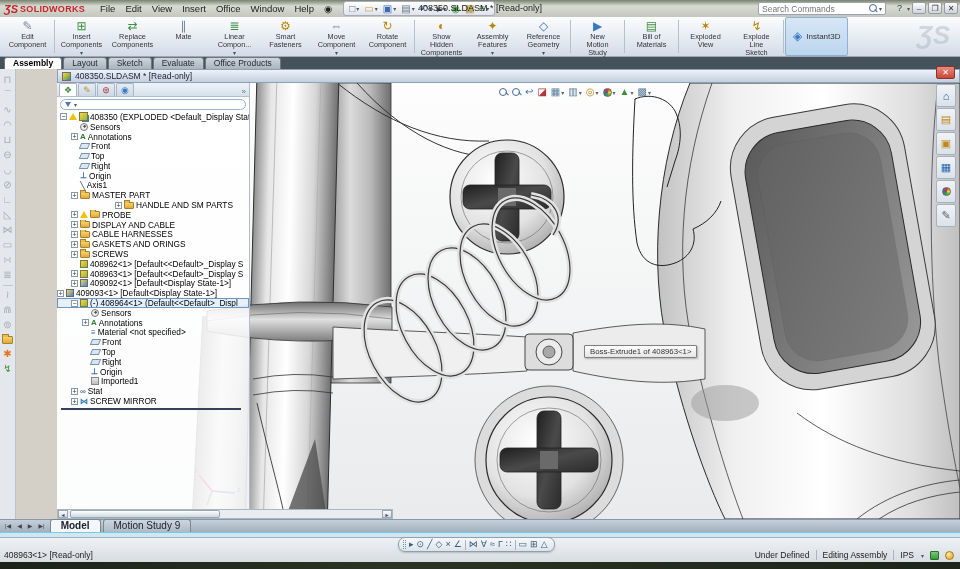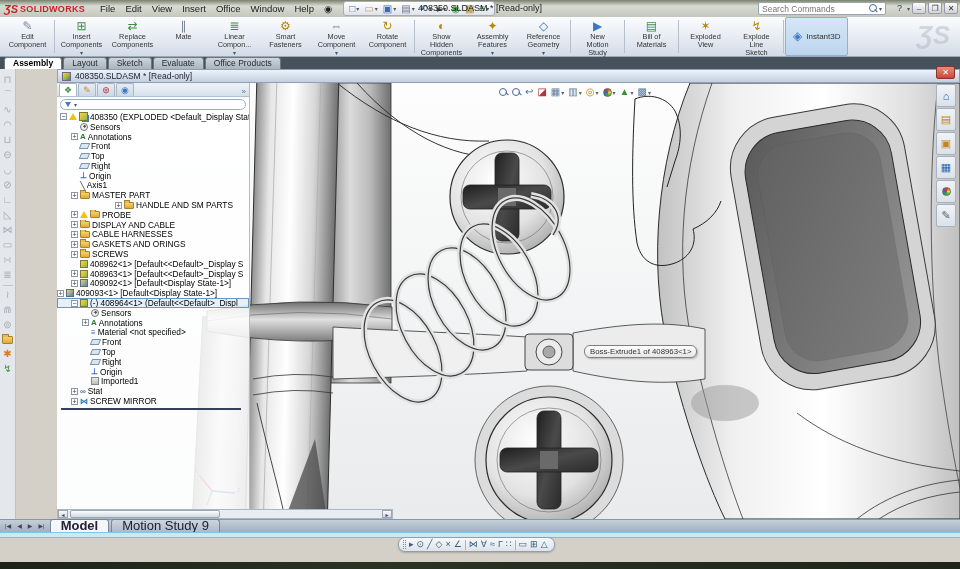--- a/index.html
+++ b/index.html
@@ -74,21 +74,21 @@
   .viewport{position:absolute;left:57px;top:83px;width:903px;height:436px;
     background:linear-gradient(#fdfdfd,#e9ebec);overflow:hidden}
   .headsup{position:absolute;left:495px;top:85px;display:flex;align-items:center;gap:4px;
     padding:0 4px;height:14px}
   .hbtn{display:flex;align-items:center;color:#5a7a9a}
   .hbtn .g{font-size:10px;line-height:12px}
   .hsub{font-size:6px;color:#567;margin-left:1px}
   .wheelicon{width:9px;height:9px;border-radius:50%;border:1px solid #666;
     background:conic-gradient(#d33,#dd3,#3a3,#36c,#d33)}
   .tooltip{position:absolute;left:584px;top:345px;height:13px;display:flex;align-items:center;
-    background:linear-gradient(#fefefe,#e6e6e6);border:1px solid #808080;border-radius:6px;
+    background:linear-gradient(#fefefe,#e6e6e6);border:1px solid #808080;border-radius:1px;
     padding:0 5px;font-size:7.8px;color:#333;box-shadow:1px 1px 2px rgba(0,0,0,.25);white-space:nowrap}
 
   
   .fmpanel{position:absolute;left:57px;top:83px;width:193px;height:426px;
     background:rgba(255,255,255,.86);border-right:1px solid #aebccb}
   .fmtabs{height:14px;display:flex;align-items:flex-end;background:linear-gradient(#eef3f8,#d7e1ec);
     border-bottom:1px solid #b2c0d0;padding-left:2px;gap:1px}
   .fmtab{width:18px;height:13px;text-align:center;font-size:9px;line-height:13px;
     border:1px solid #a8b6c6;border-bottom:none;border-radius:2px 2px 0 0;background:linear-gradient(#e6ecf3,#cdd8e4)}
   .fmtab.active{background:#fff}
@@ -136,21 +136,21 @@
     color:#fff;font-size:8px;line-height:11px;text-align:center}
   .taskpane{position:absolute;left:936px;top:84px;display:flex;flex-direction:column;gap:1px}
   .tptab{width:20px;height:23px;background:linear-gradient(#f0f3f6,#dbe2e9);border:1px solid #a7b2c0;
     border-radius:2px;display:flex;align-items:center;justify-content:center;font-size:11px}
 
   
   .bottomtabs{position:absolute;left:0;top:519px;width:960px;height:13px;
     background:linear-gradient(#c4cfd9,#a2b1be);border-top:1px solid #8898a8;
     display:flex;align-items:flex-end;padding-left:2px}
   .bnav{font-size:6px;color:#445;padding:0 3px;line-height:12px}
-  .btab{font-size:13px;line-height:12px;padding:0 10px;margin-left:2px;color:#223;
+  .btab{font-size:10px;line-height:12px;padding:0 10px;margin-left:2px;color:#223;
     background:linear-gradient(#cdd6de,#aebbc6);border:1px solid #7a8896;border-bottom:none;border-radius:3px 3px 0 0}
   .btab.active{background:#f4f7fa;font-weight:bold}
   .motionstrip{position:absolute;left:0;top:532px;width:960px;height:6px;background:#d3e6f0;
     border-top:1px solid #74cbe8;border-bottom:1px solid #9ab4c4}
   .statusbar{position:absolute;left:0;top:538px;width:960px;height:24px;
     background:linear-gradient(#eef1f4,#d8dde2);font-size:8.5px;color:#222}
   .status-left{position:absolute;left:4px;top:12px}
   .status-right{position:absolute;right:6px;top:12px;display:flex;align-items:center;gap:6px}
   .ssep{width:1px;height:10px;background:#aab4bc}
   .tagicon{width:9px;height:9px;background:linear-gradient(#7ac87a,#3a9a3a);border:1px solid #287028;border-radius:1px}
@@ -757,20 +757,33 @@
   <div id="bottomtabs" class="bottomtabs">
       <span class="bnav">|◀</span>
       <span class="bnav">◀</span>
       <span class="bnav">▶</span>
       <span class="bnav">▶|</span>
       <span class="btab active">Model</span>
       <span class="btab">Motion Study 9</span>
     </div>
   <div class="motionstrip"></div>
 
+  <div class="statusbar">
+    <span class="status-left">408963&lt;1&gt; [Read-only]</span>
+    <span id="statusright" class="status-right">
+        <span>Under Defined</span>
+        <span class="ssep"></span>
+        <span>Editing Assembly</span>
+        <span class="ssep"></span>
+        <span>IPS</span>
+        <span class="dd">▾</span>
+        <span class="tagicon"></span>
+        <span class="ballicon"></span>
+      </span>
+  </div>
 
   <div id="sketchbar" class="sketchbar">
       <span class="grip"></span>
       <span class="skb">▸</span>
       <span class="skb">⊙</span>
       <span class="skb">╱</span>
       <span class="skb">◇</span>
       <span class="skb">×</span>
       <span class="skb">∠</span>
       <span class="sksep"></span>

